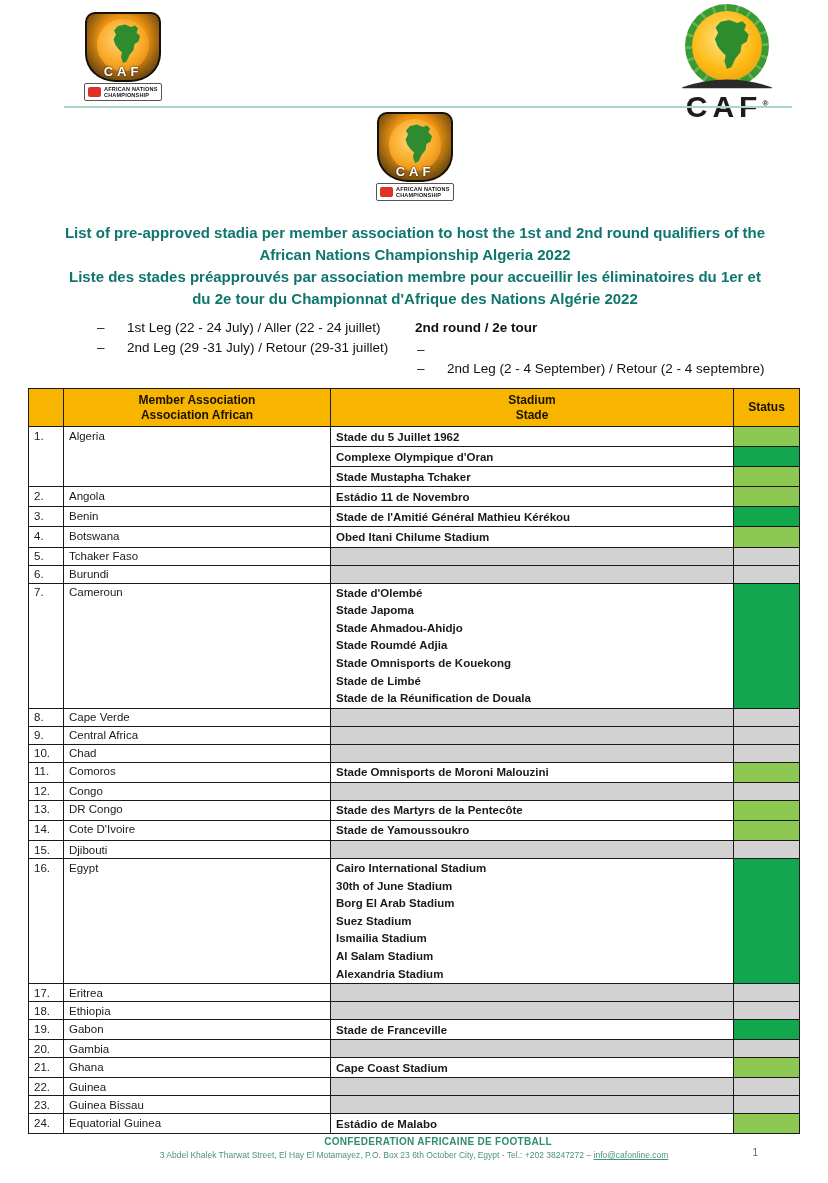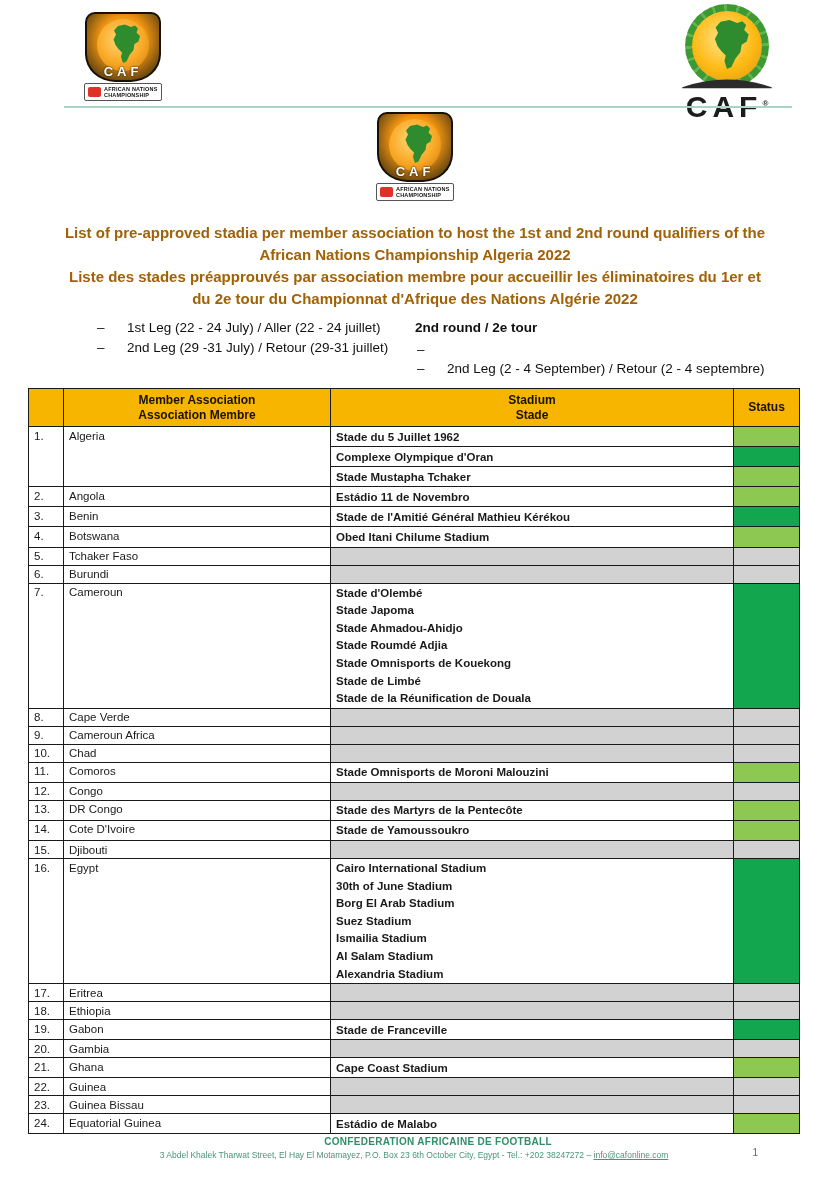--- a/index.html
+++ b/index.html
@@ -50,21 +50,21 @@
     display:flex; align-items:center; justify-content:center; }
   .caf-swoosh { position:absolute; bottom:1px; left:0; width:100%; height:12px; }
   .caf-wordmark { margin-top:0px; font-weight:bold; font-size:30px; letter-spacing:5px;
     color:#1c1c1c; line-height:28px; }
   .caf-reg { font-size:8px; vertical-align:super; letter-spacing:0; }
 
   .header-rule { position:absolute; left:64px; top:106px; width:728px; height:2px; background:#a9d5c5; }
 
   
   .doc-title { position:absolute; left:64px; top:222px; width:702px; text-align:center;
-    font-weight:bold; font-size:15px; line-height:21.5px; color:#a16207; }
+    font-weight:bold; font-size:15px; line-height:21.5px; color:#0f766e; }
   .doc-title p { margin:0 0 1px 0; }
 
   
   .rounds { position:absolute; top:318px; left:95px; width:690px; display:flex; }
   .round-col { font-size:13.5px; line-height:19.5px; color:#111; }
   .round-col.first  { width:320px; }
   .round-col.second { width:370px; }
   .round-heading { font-weight:bold; margin-bottom:2px; }
   .round-item { display:flex; }
   .round-dash { width:30px; flex:0 0 auto; padding-left:2px; }
@@ -180,21 +180,21 @@
       <col class="c-num">
         <col class="c-country">
         <col class="c-stadium">
         <col class="c-status">
     </colgroup>
     <thead>
       <tr>
         <th class="col-num" style="background: rgb(247, 181, 0);"></th>
         <th style="background: rgb(247, 181, 0);">
           <div class="th-line">Member Association</div>
-          <div class="th-line">Association Membre</div>
+          <div class="th-line">Association African</div>
         </th>
         <th style="background: rgb(247, 181, 0);">
           <div class="th-line">Stadium</div>
           <div class="th-line">Stade</div>
         </th>
         <th style="background: rgb(247, 181, 0);">
           <div class="th-line">Status</div>
         </th>
       </tr>
     </thead>
@@ -270,21 +270,21 @@
           <td class="col-status" style="background: rgb(18, 166, 79);"></td>
         </tr>
         <tr>
           <td class="col-num" rowspan="1">8.</td>
           <td class="col-country" rowspan="1">Cape Verde</td>
           <td class="col-stadium" style="background: rgb(210, 210, 210);"></td>
           <td class="col-status" style="background: rgb(210, 210, 210);"></td>
         </tr>
         <tr>
           <td class="col-num" rowspan="1">9.</td>
-          <td class="col-country" rowspan="1">Cameroun Africa</td>
+          <td class="col-country" rowspan="1">Central Africa</td>
           <td class="col-stadium" style="background: rgb(210, 210, 210);"></td>
           <td class="col-status" style="background: rgb(210, 210, 210);"></td>
         </tr>
         <tr>
           <td class="col-num" rowspan="1">10.</td>
           <td class="col-country" rowspan="1">Chad</td>
           <td class="col-stadium" style="background: rgb(210, 210, 210);"></td>
           <td class="col-status" style="background: rgb(210, 210, 210);"></td>
         </tr>
         <tr>

